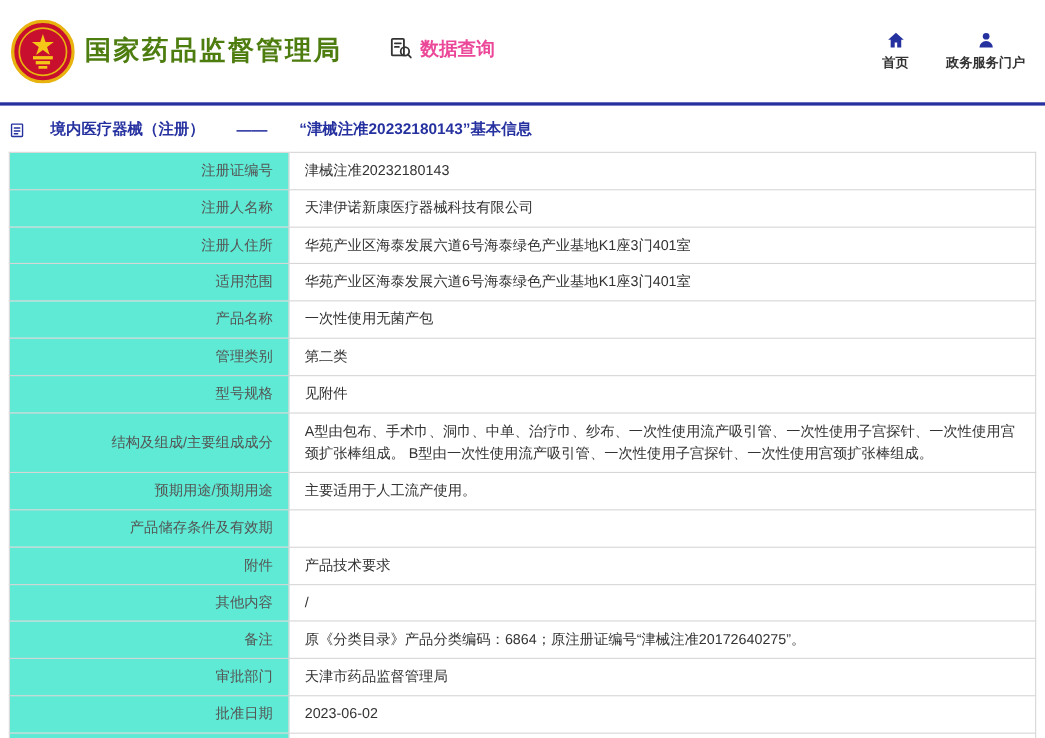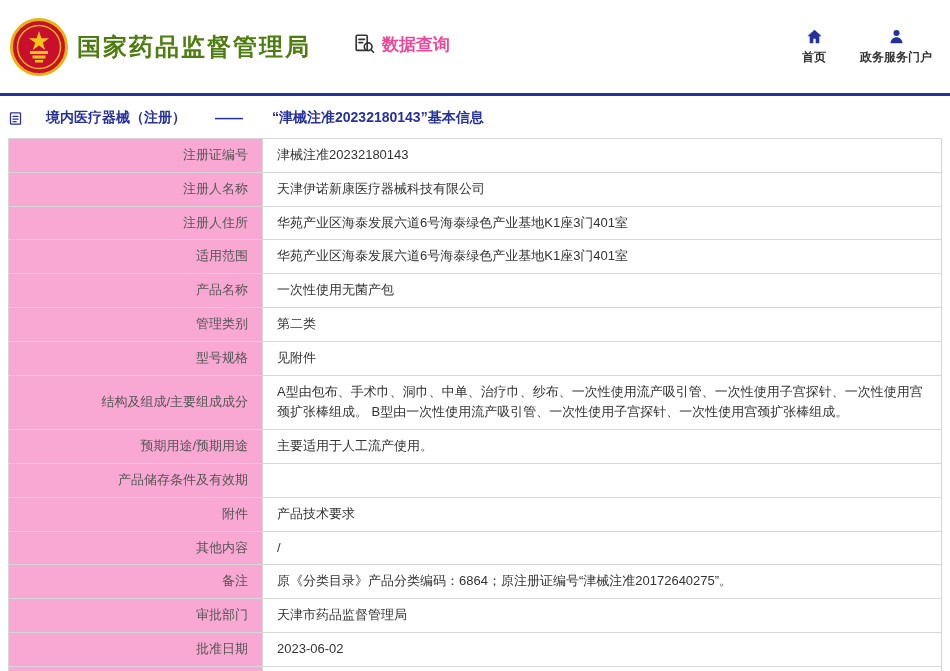--- a/index.html
+++ b/index.html
@@ -19,21 +19,21 @@
   .blue-rule { height: 3px; background: #2631a0; width: 100%; }
 
   
   .breadcrumb { display: flex; align-items: center; gap: 23px; margin: 13px 8px 11px 8px; color: #2631a0; font-size: 14px; font-weight: 600; }
   .breadcrumb .doc-ico { width: 15px; height: 15px; flex: 0 0 auto; }
   .breadcrumb .dash { margin: 0 6px; }
 
   
   table.info-table { width: 934px; margin: 0 8px; border-collapse: collapse; border: 1px solid #c9c9c9; font-size: 13px; }
   table.info-table td { border: 1px solid #d6d6d6; height: 28px; padding: 6px 14px; vertical-align: middle; line-height: 1.6; }
-  table.info-table td.label { width: 254px; text-align: right; color: #555; background: #f9a8d4; white-space: nowrap; }
+  table.info-table td.label { width: 254px; text-align: right; color: #555; background: #5eead4; white-space: nowrap; }
   table.info-table td.value { text-align: left; color: #333; }
 </style>
 </head>
 <body>
 
 <header class="site-header">
   <div class="logo-group">
     <span class="emblem">
       <svg width="58" height="58" viewBox="0 0 58 58">
         <circle cx="29" cy="29" r="27.5" fill="#c8102e" stroke="#e8b30e" stroke-width="3"></circle>

